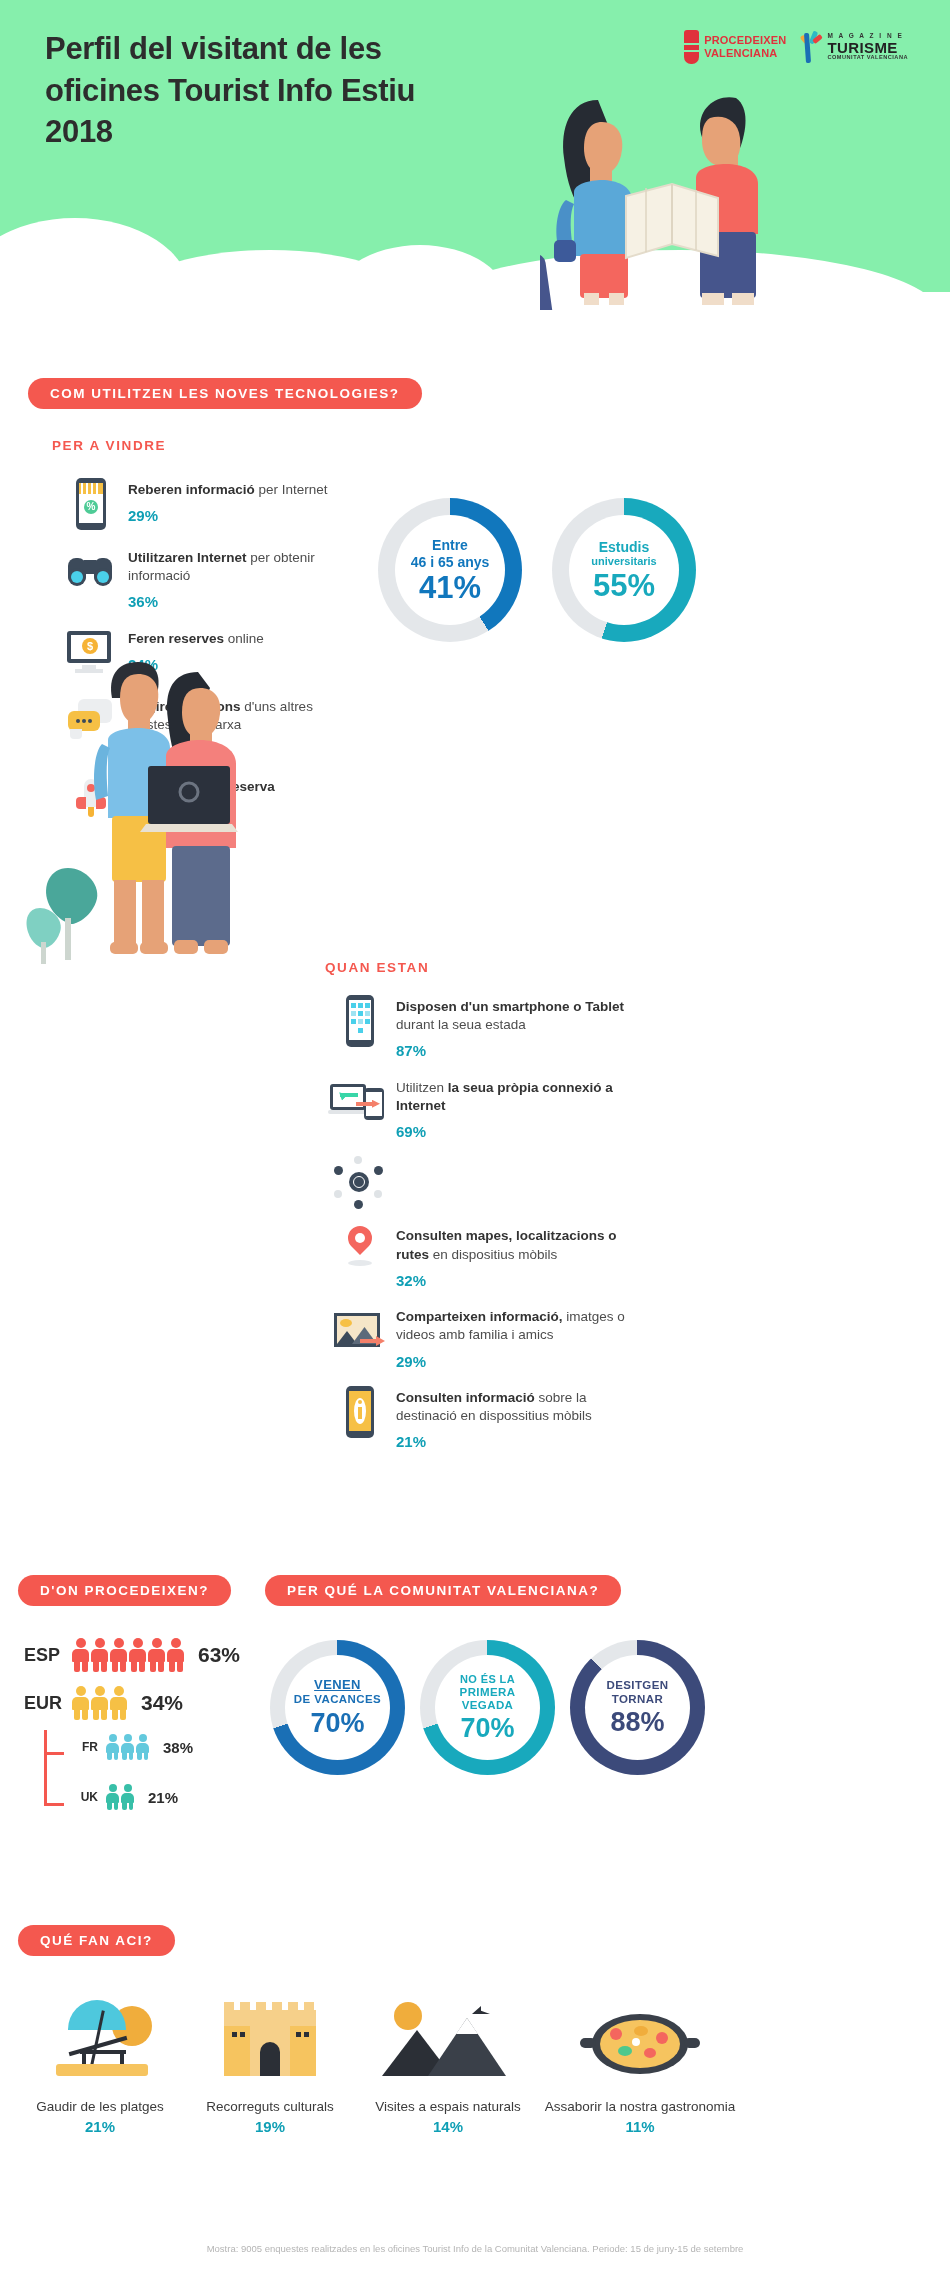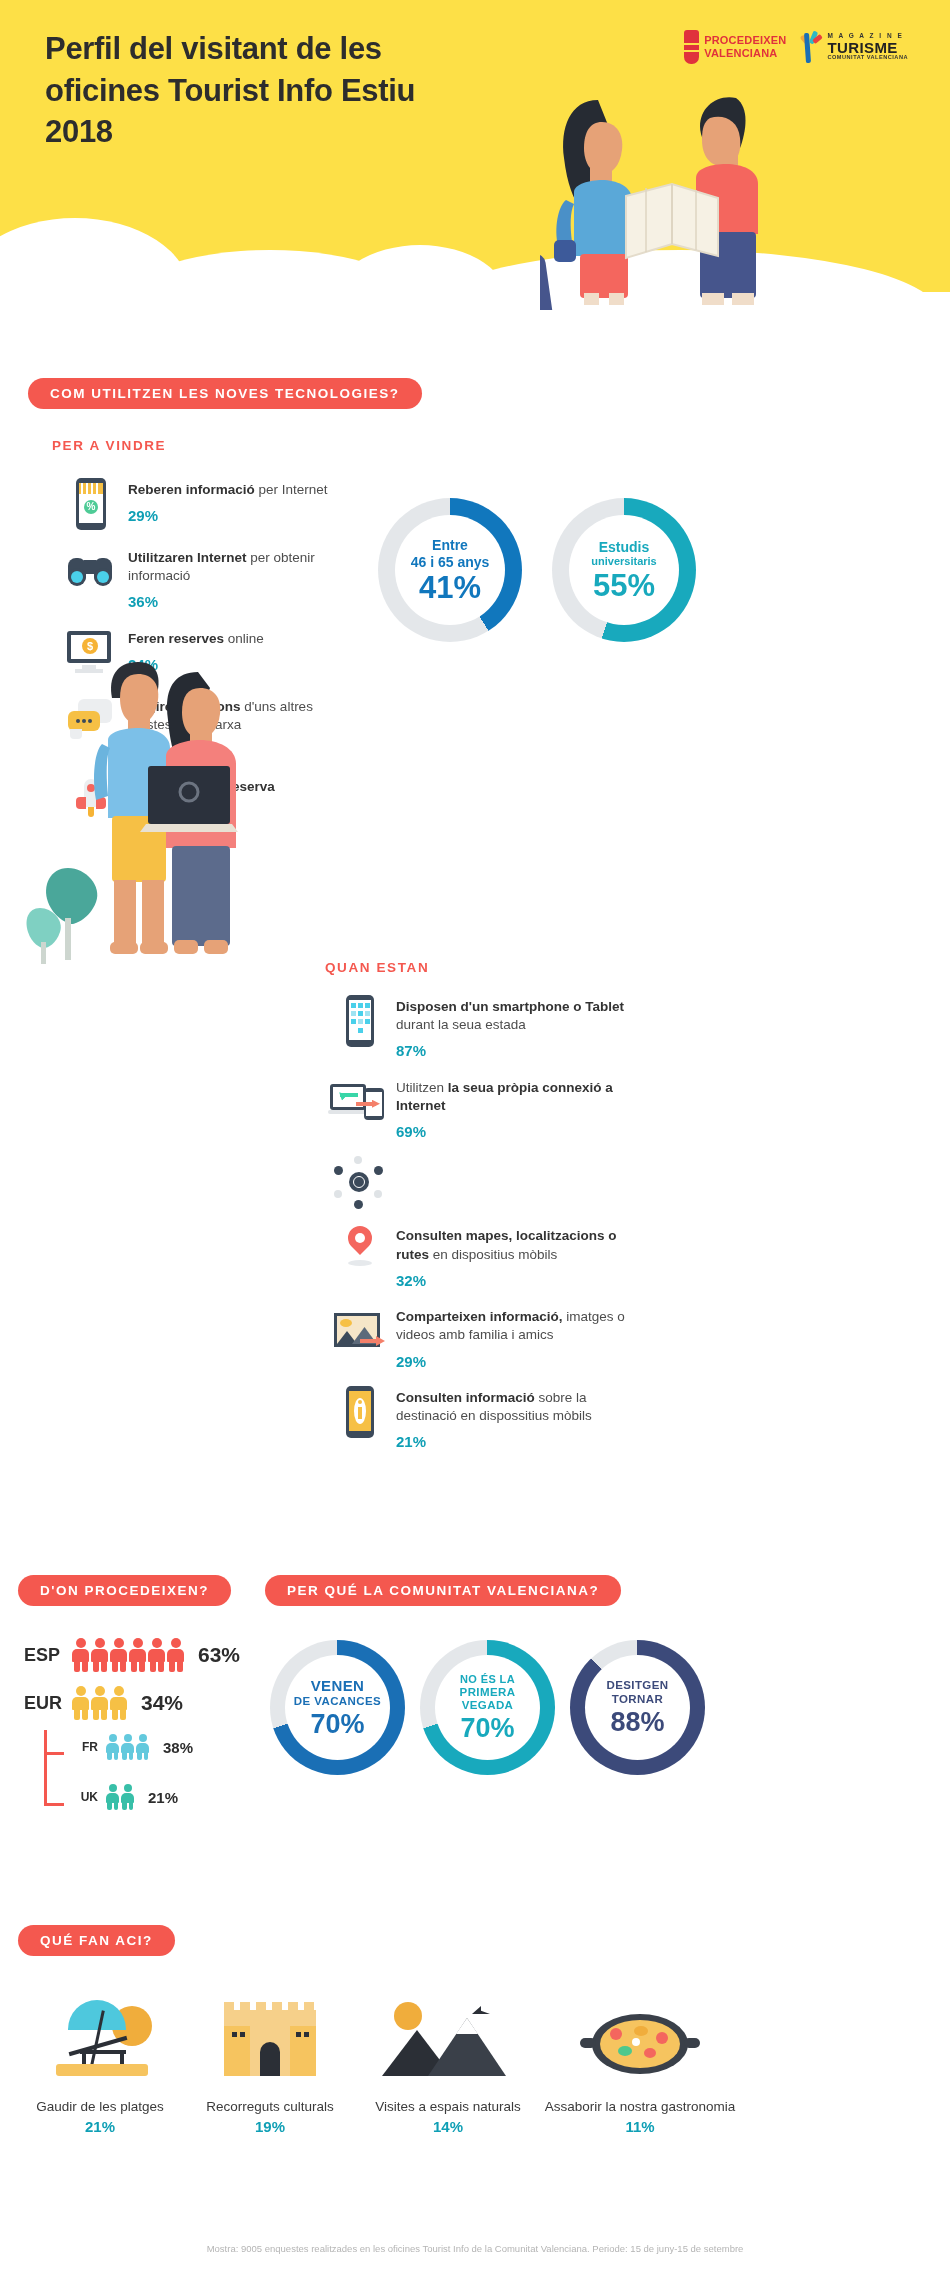--- a/index.html
+++ b/index.html
@@ -9,21 +9,21 @@
     background: #ffffff;
     position: relative;
     overflow: hidden;
     color: #3b3b3b;
   }
   .page { position: relative; width: 950px; height: 2270px; }
 
   
   .hero {
     position: absolute; top: 0; left: 0; width: 950px; height: 310px;
-    background: #fde047;
+    background: #86efac;
     overflow: hidden;
   }
   .cloud { position: absolute; background: #ffffff; border-radius: 50%; }
   .c1 { width: 230px; height: 150px; left: -40px; top: 218px; }
   .c2 { width: 300px; height: 110px; left: 120px; top: 250px; }
   .c3 { width: 180px; height: 120px; left: 330px; top: 245px; }
   .c4 { width: 520px; height: 130px; left: 420px; top: 250px; }
   .cloudbase { position:absolute; left:0; top:292px; width:950px; height:20px; background:#ffffff; }
 
   .title {
@@ -545,21 +545,21 @@
       </div>
     </div>
   </div>
 
   <div style="position:absolute; left:265px; top:1575px;">
     <span class="pill">PER QUÉ LA COMUNITAT VALENCIANA?</span>
   </div>
 
   <div class="donut" id="donut-w0" style="position: absolute; left: 270px; top: 1640px; width: 135px; height: 135px; background: conic-gradient(rgb(26, 111, 181) 0deg, rgb(26, 111, 181) 252deg, rgb(228, 231, 234) 252deg, rgb(228, 231, 234) 360deg);">
     <div class="inner" style="width: 105px; height: 105px;">
-      <div class="lab" style="font-size:15px; color:#1a6fb5; letter-spacing:0.4px;">VENEN</div>
+      <div class="lab" style="font-size:13px; color:#1a6fb5; letter-spacing:0.4px;text-decoration:underline;">VENEN</div>
       <div class="lab" style="font-size:11.5px; color:#1a6fb5; letter-spacing:0.4px;">DE VACANCES</div>
       <div class="big" style="font-size:27px; color:#1a6fb5; margin-top:3px;">70%</div>
     </div>
   </div>
 
   <div class="donut" id="donut-w1" style="position: absolute; left: 420px; top: 1640px; width: 135px; height: 135px; background: conic-gradient(rgb(24, 169, 189) 0deg, rgb(24, 169, 189) 252deg, rgb(228, 231, 234) 252deg, rgb(228, 231, 234) 360deg);">
     <div class="inner" style="width: 105px; height: 105px;">
       <div class="lab" style="font-size:11px; color:#18a9bd; letter-spacing:0.4px;">NO ÉS LA</div>
       <div class="lab" style="font-size:11.5px; color:#18a9bd; letter-spacing:0.4px;">PRIMERA</div>
       <div class="lab" style="font-size:11.5px; color:#18a9bd; letter-spacing:0.4px;">VEGADA</div>

